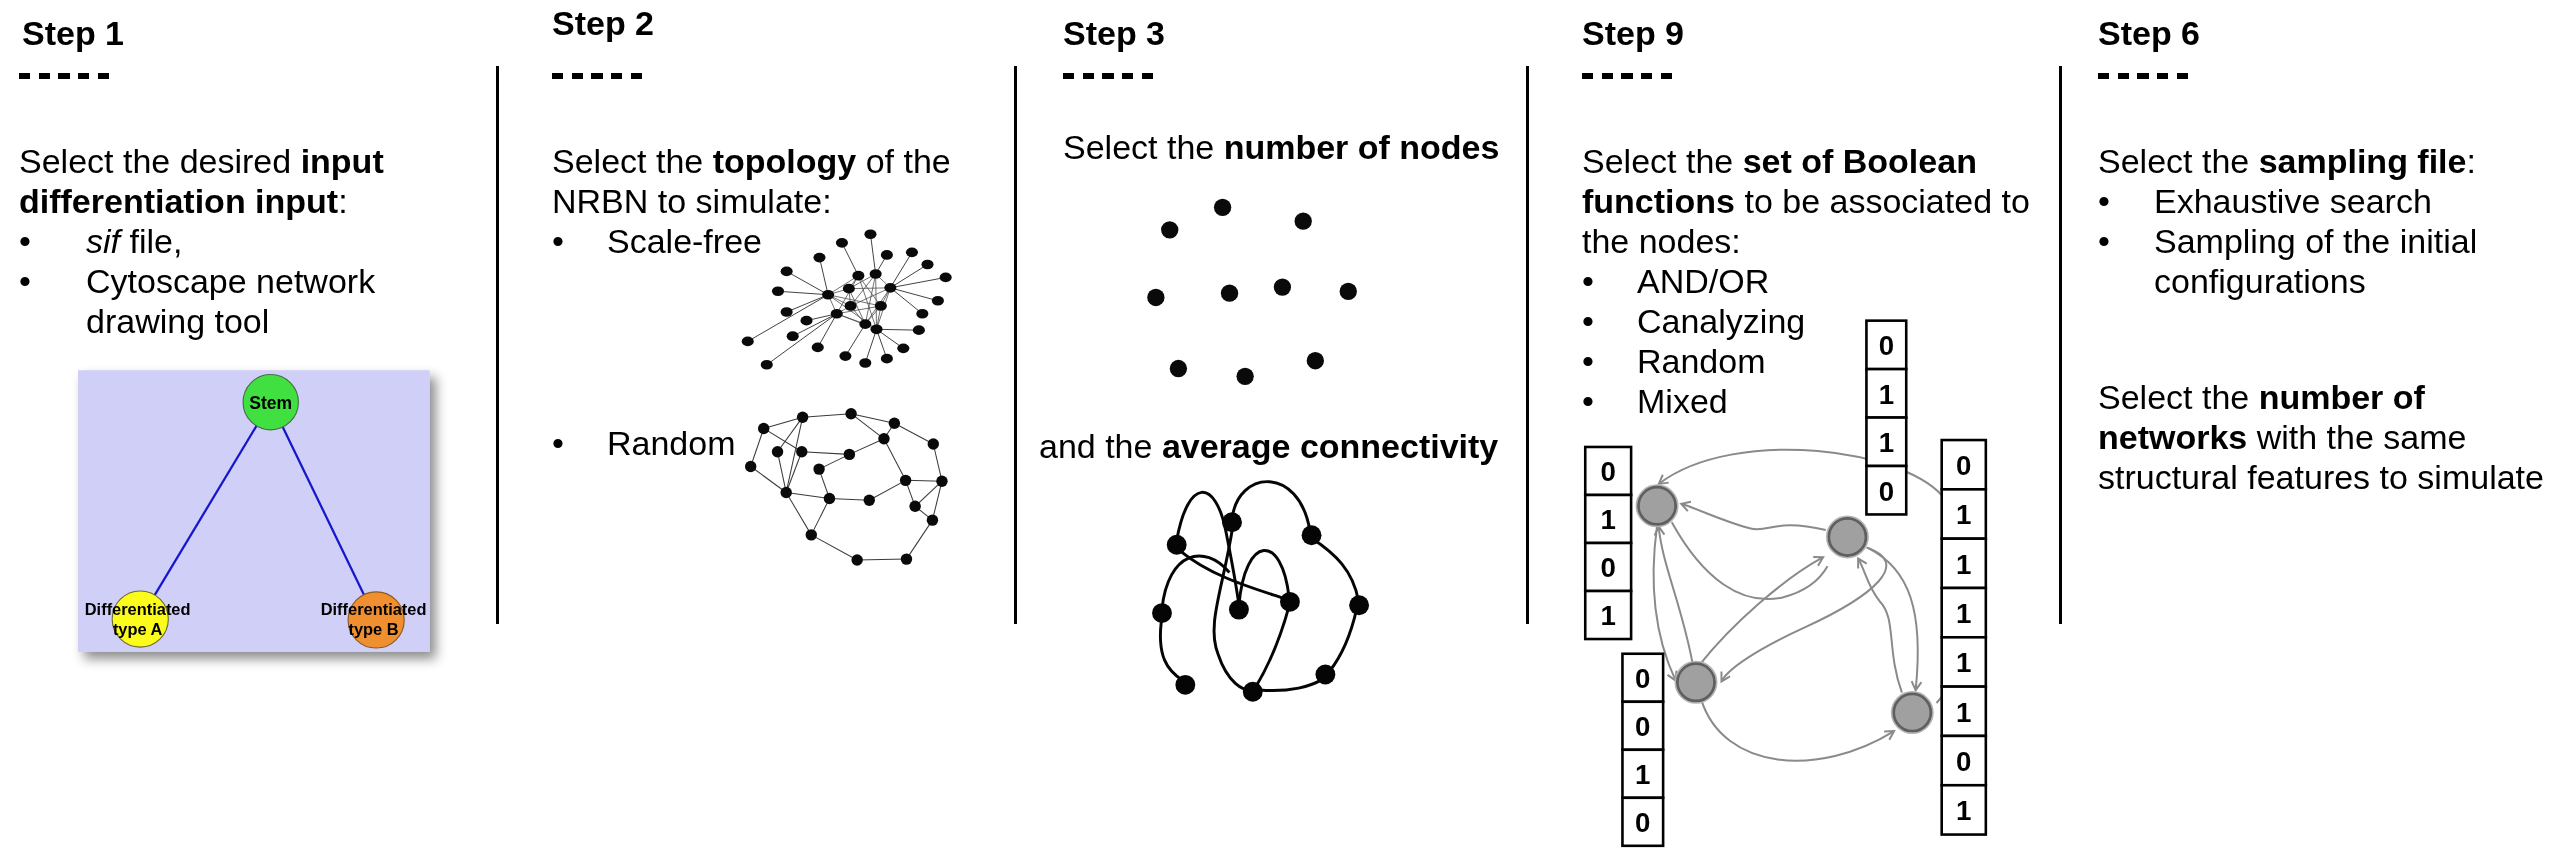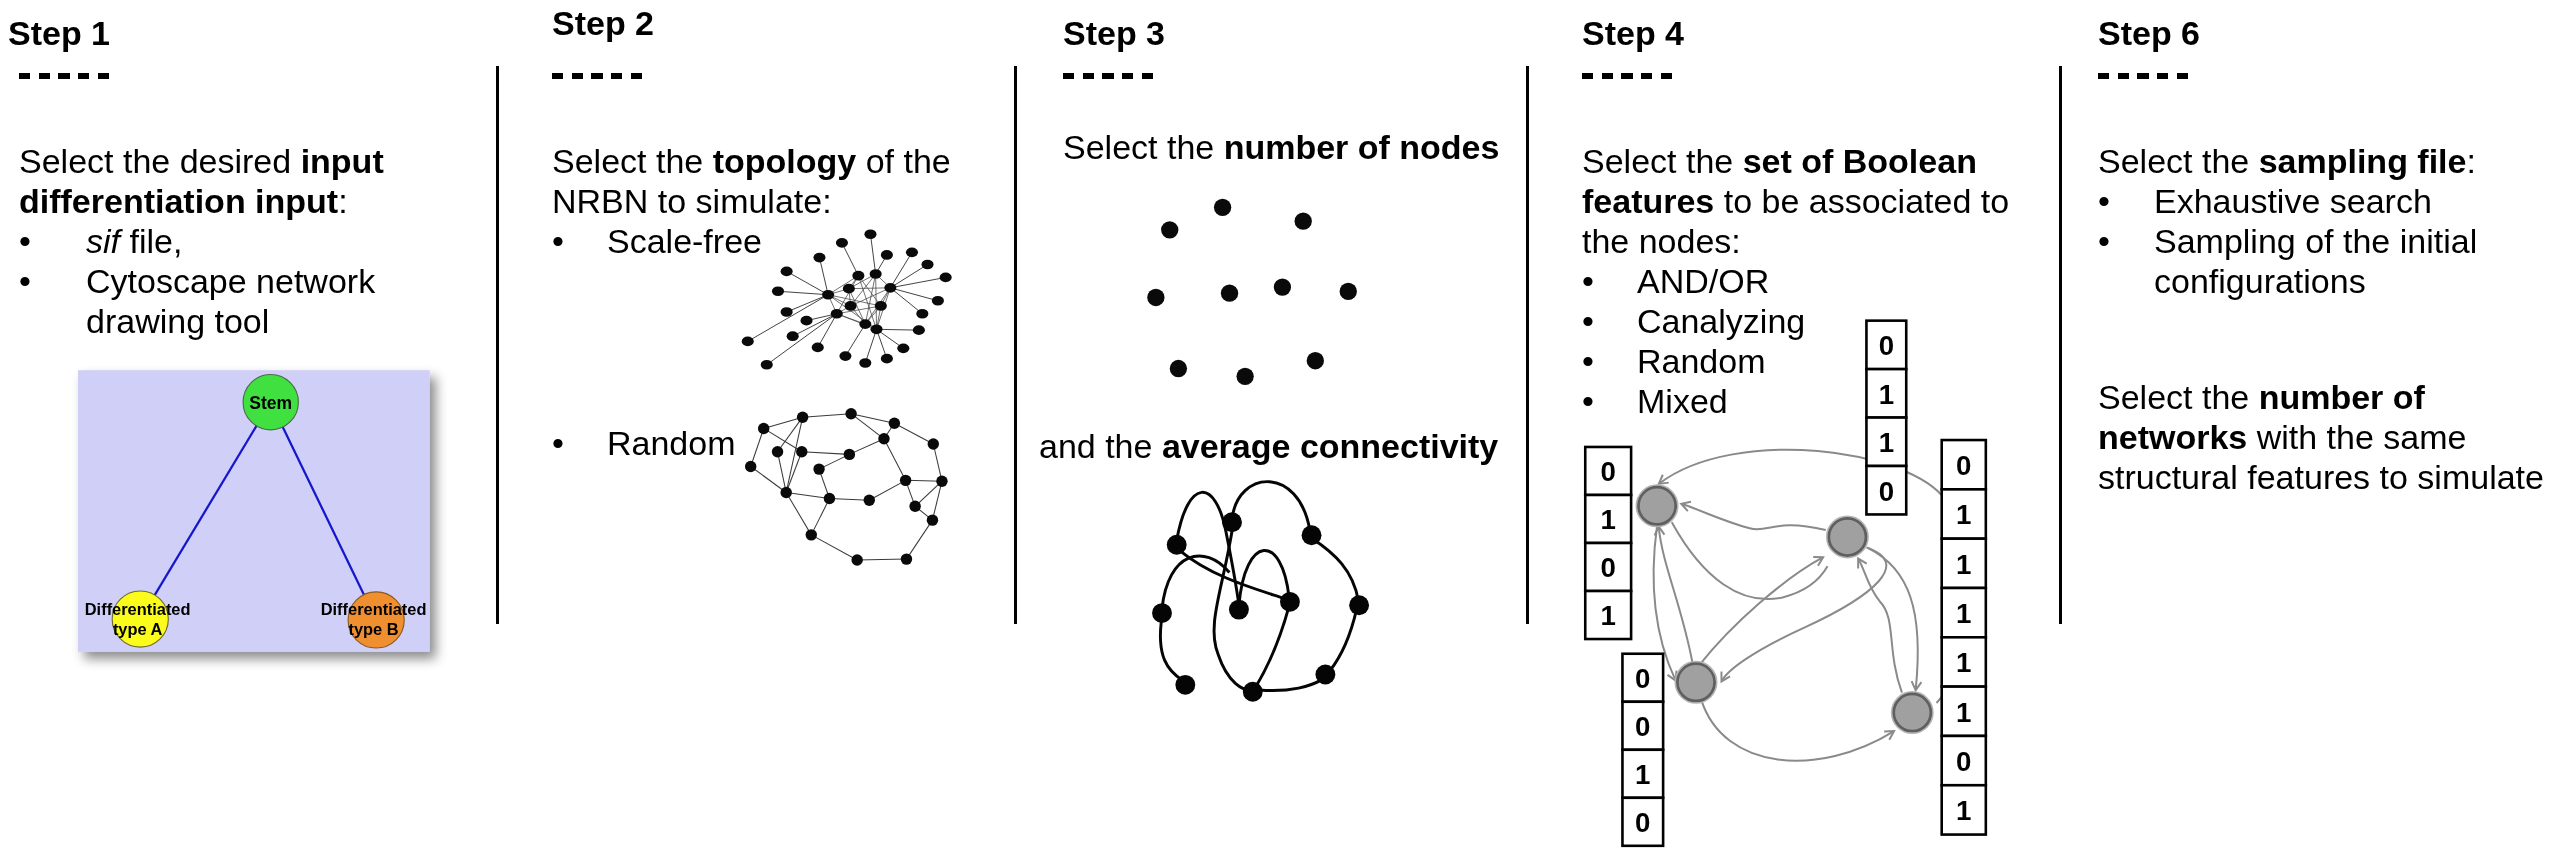--- a/index.html
+++ b/index.html
@@ -16,21 +16,21 @@
 .vline{position:absolute;width:2.6px;background:#000;top:66px;height:558px;}
 </style>
 </head>
 <body>
 
 <div class="vline" style="left:496px;"></div>
 <div class="vline" style="left:1014px;"></div>
 <div class="vline" style="left:1526px;"></div>
 <div class="vline" style="left:2059px;"></div>
 
-<div class="abs title" style="left:8px;top:13px;text-align:right;">Step 1</div>
+<div class="abs title" style="left:22px;top:13px;text-align:right;">Step 1</div>
 <div class="dash" style="left:19px;top:73px;"></div>
 <div class="abs body" style="left:19px;top:135px;">
 Select the desired <b>input</b><br>
 <b>differentiation input</b>:
 <div class="li" style="padding-left:67px;"><span class="bu">•</span><i>sif</i> file,</div>
 <div class="li" style="padding-left:67px;"><span class="bu">•</span>Cytoscape network<br>drawing tool</div>
 </div>
 
 <svg class="abs" style="left:52px;top:346px;" width="415" height="337" viewBox="0 0 480 390">
   <defs>
@@ -241,25 +241,25 @@
     <circle cx="220" cy="94" r="11.5" fill="#050505"></circle>
     <circle cx="47" cy="184" r="11.5" fill="#050505"></circle>
     <circle cx="136" cy="180" r="11.5" fill="#050505"></circle>
     <circle cx="195" cy="171" r="11.5" fill="#050505"></circle>
     <circle cx="275" cy="175" r="11.5" fill="#050505"></circle>
     <circle cx="74" cy="267" r="11.5" fill="#050505"></circle>
     <circle cx="152" cy="275" r="11.5" fill="#050505"></circle>
     <circle cx="236" cy="255" r="11.5" fill="#050505"></circle>
   </svg>
 
-<div class="abs title" style="left:1582px;top:13px;">Step 4</div>
+<div class="abs title" style="left:1582px;top:13px;">Step 9</div>
 <div class="dash" style="left:1582px;top:73px;"></div>
 <div class="abs body" style="left:1582px;top:135px;">
 Select the <b>set of Boolean</b><br>
-<b>features</b> to be associated to<br>
+<b>functions</b> to be associated to<br>
 the nodes:
 <div class="li" style="padding-left:55px;"><span class="bu">•</span>AND/OR</div>
 <div class="li" style="padding-left:55px;"><span class="bu">•</span>Canalyzing</div>
 <div class="li" style="padding-left:55px;"><span class="bu">•</span>Random</div>
 <div class="li" style="padding-left:55px;"><span class="bu">•</span>Mixed</div>
 </div>
 <svg id="bool" class="abs" style="left:1579px;top:312px;" width="420" height="539" viewBox="0 0 485 623">
     <defs>
       <marker id="ah" viewBox="0 0 10 10" refX="7.2" refY="5" markerWidth="6.2" markerHeight="6.2" orient="auto-start-reverse">
         <path d="M1,1 L8,5 L1,9" fill="none" stroke="#8a8a8a" stroke-width="1.6"></path>

